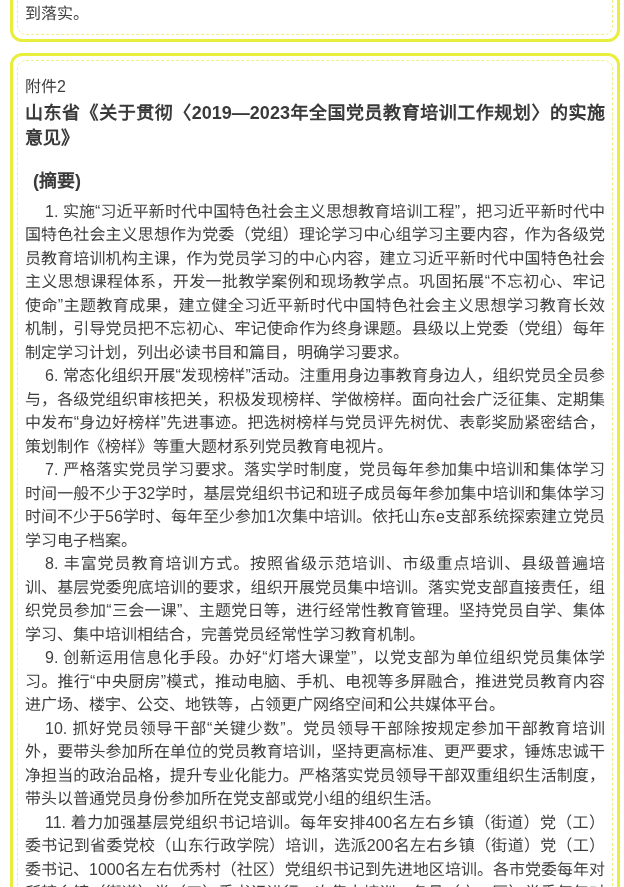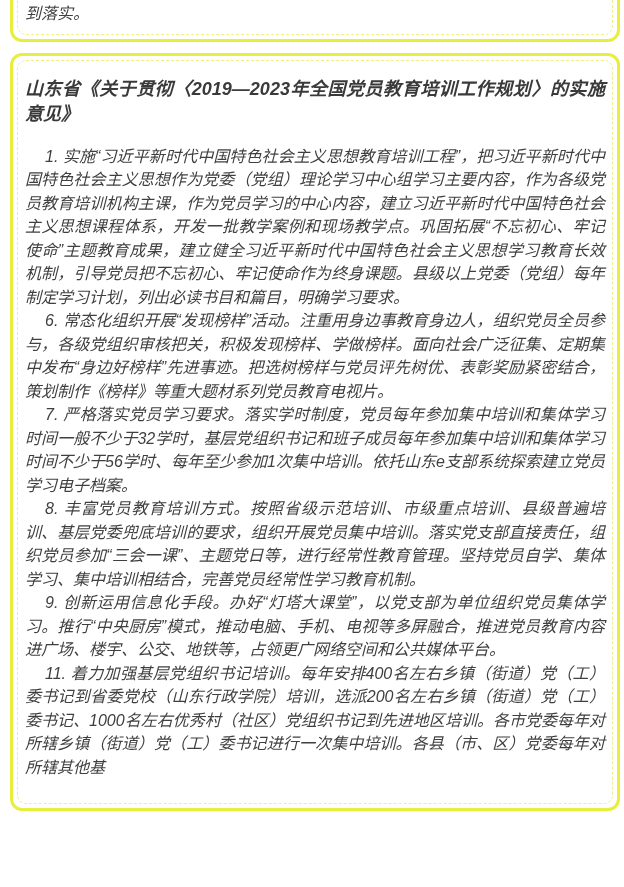--- a/index.html
+++ b/index.html
@@ -9,21 +9,20 @@
     height: 887px;
     overflow: hidden;
     background: #ffffff;
     font-family: "Liberation Sans", "DejaVu Sans", sans-serif;
   }
   .page {
     width: 624px;
     height: 887px;
     overflow: hidden;
     position: relative;
-    font-style: italic;
   }
   .card {
     border: 3px solid #e8ee3e;
     border-radius: 12px;
     padding: 4px;
     margin: 0 4px 0 10px;
     background: #ffffff;
     box-sizing: border-box;
   }
   .card-inner {
@@ -85,27 +84,30 @@
 
   <div class="card card--prev">
     <div class="card-inner">
       <p class="prev-text">到落实。</p>
     </div>
   </div>
 
   <div class="card card--main">
     <div class="card-inner">
 
+      <p class="attachment-label">附件2</p>
 
       <h1 class="doc-title">山东省《关于贯彻〈2019—2023年全国党员教育培训工作规划〉的实施意见》</h1>
 
+      <div class="doc-subtitle">(摘要)</div>
 
       <p class="body-para">1. 实施“习近平新时代中国特色社会主义思想教育培训工程”，把习近平新时代中国特色社会主义思想作为党委（党组）理论学习中心组学习主要内容，作为各级党员教育培训机构主课，作为党员学习的中心内容，建立习近平新时代中国特色社会主义思想课程体系，开发一批教学案例和现场教学点。巩固拓展“不忘初心、牢记使命”主题教育成果，建立健全习近平新时代中国特色社会主义思想学习教育长效机制，引导党员把不忘初心、牢记使命作为终身课题。县级以上党委（党组）每年制定学习计划，列出必读书目和篇目，明确学习要求。</p>
       <p class="body-para">6. 常态化组织开展“发现榜样”活动。注重用身边事教育身边人，组织党员全员参与，各级党组织审核把关，积极发现榜样、学做榜样。面向社会广泛征集、定期集中发布“身边好榜样”先进事迹。把选树榜样与党员评先树优、表彰奖励紧密结合，策划制作《榜样》等重大题材系列党员教育电视片。</p>
       <p class="body-para">7. 严格落实党员学习要求。落实学时制度，党员每年参加集中培训和集体学习时间一般不少于32学时，基层党组织书记和班子成员每年参加集中培训和集体学习时间不少于56学时、每年至少参加1次集中培训。依托山东e支部系统探索建立党员学习电子档案。</p>
       <p class="body-para">8. 丰富党员教育培训方式。按照省级示范培训、市级重点培训、县级普遍培训、基层党委兜底培训的要求，组织开展党员集中培训。落实党支部直接责任，组织党员参加“三会一课”、主题党日等，进行经常性教育管理。坚持党员自学、集体学习、集中培训相结合，完善党员经常性学习教育机制。</p>
       <p class="body-para">9. 创新运用信息化手段。办好“灯塔大课堂”，以党支部为单位组织党员集体学习。推行“中央厨房”模式，推动电脑、手机、电视等多屏融合，推进党员教育内容进广场、楼宇、公交、地铁等，占领更广网络空间和公共媒体平台。</p>
+      <p class="body-para">10. 抓好党员领导干部“关键少数”。党员领导干部除按规定参加干部教育培训外，要带头参加所在单位的党员教育培训，坚持更高标准、更严要求，锤炼忠诚干净担当的政治品格，提升专业化能力。严格落实党员领导干部双重组织生活制度，带头以普通党员身份参加所在党支部或党小组的组织生活。</p>
       <p class="body-para">11. 着力加强基层党组织书记培训。每年安排400名左右乡镇（街道）党（工）委书记到省委党校（山东行政学院）培训，选派200名左右乡镇（街道）党（工）委书记、1000名左右优秀村（社区）党组织书记到先进地区培训。各市党委每年对所辖乡镇（街道）党（工）委书记进行一次集中培训。各县（市、区）党委每年对所辖其他基</p>
 
     </div>
   </div>
 
 </div>
 
 </body></html>

